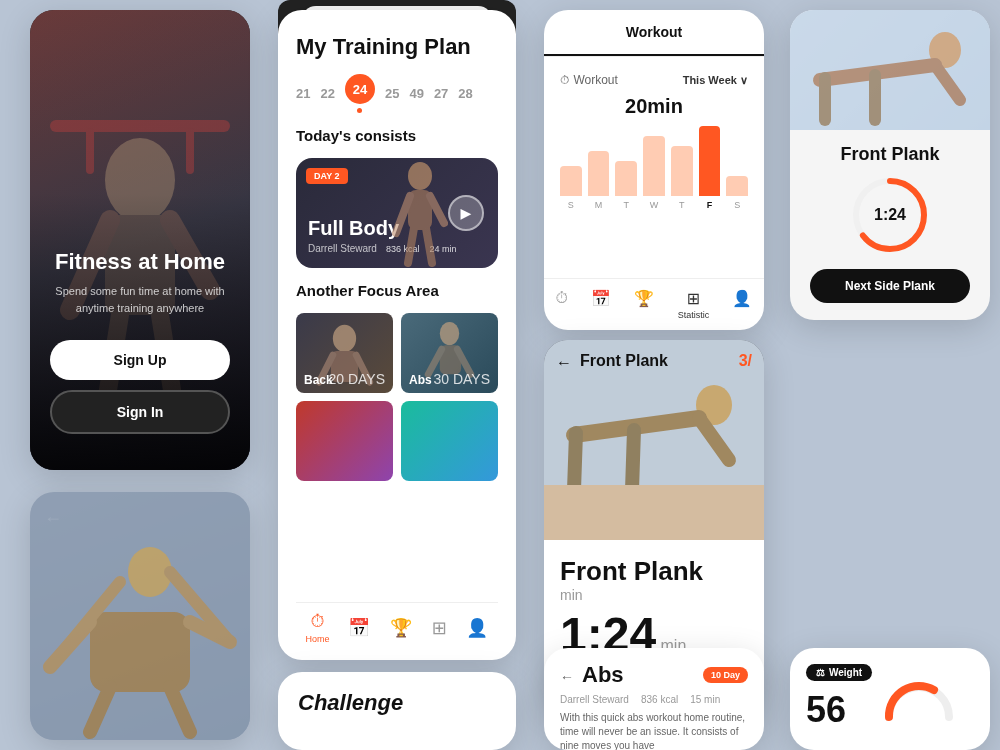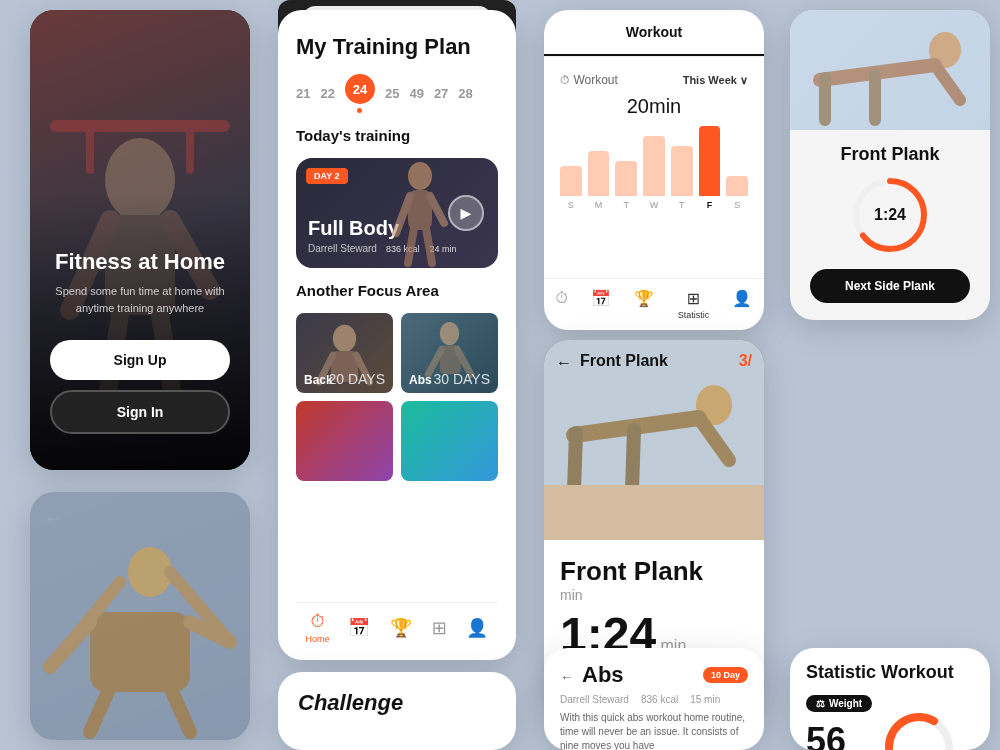--- a/index.html
+++ b/index.html
@@ -173,21 +173,21 @@
       font-size: 14px; font-weight: 600; color: #aaa; cursor: pointer;
     }
     .tab-item.active { color: #111; border-bottom: 2px solid #111; }
     .chart-area { padding: 16px; flex: 1; }
     .chart-header {
       display: flex; align-items: center; justify-content: space-between;
       margin-bottom: 8px;
     }
     .chart-label { font-size: 12px; color: #666; display: flex; align-items: center; gap: 4px; }
     .this-week { font-size: 11px; color: #333; font-weight: 600; }
-    .chart-value { text-align: center; font-size: 20px; font-weight: 400; color: #111; margin-bottom: 12px; }
+    .chart-value { text-align: center; font-size: 20px; font-weight: 700; color: #111; margin-bottom: 12px; }
     .bars {
       display: flex; align-items: flex-end; gap: 6px; height: 80px; margin-bottom: 8px;
     }
     .bar-col { flex: 1; display: flex; flex-direction: column; align-items: center; gap: 4px; }
     .bar {
       width: 100%; border-radius: 4px 4px 0 0;
       background: #ff5722;
     }
     .bar.light { background: #ffccb3; }
     .bar.active { background: #ff5722; }
@@ -361,21 +361,21 @@
         <span>49</span>
       </div>
     <div class="cal-day">
         <span>27</span>
       </div>
     <div class="cal-day">
         <span>28</span>
       </div>
   </div>
 
-  <div class="section-title">Today's training</div>
+  <div class="section-title">Today's consists</div>
 
   <div class="workout-card">
     <div class="badge">DAY 2</div>
     <h3>Full Body</h3>
     <div class="sub">Darrell Steward</div>
     <div class="meta">
       <span>836 kcal</span>
       <span>24 min</span>
     </div>
     <div class="play-btn">▶</div>
@@ -589,21 +589,20 @@
   </div>
   <div class="abs-meta">
     <span>Darrell Steward</span>
     <span>836 kcal</span>
     <span>15 min</span>
   </div>
   <div class="abs-desc">With this quick abs workout home routine, time will never be an issue. It consists of nine moves you have</div>
 </div>
 
 <div id="p9" class="panel">
-  <h3>Statistic Workout</h3>
   <div style="display:flex;align-items:center;gap:12px">
     <div>
       <div class="weight-tag">
         <span>⚖</span>
         <span>Weight</span>
       </div>
       <div class="stat-big">56</div>
     </div>
 
     <svg width="70" height="50" viewBox="0 0 70 50">

